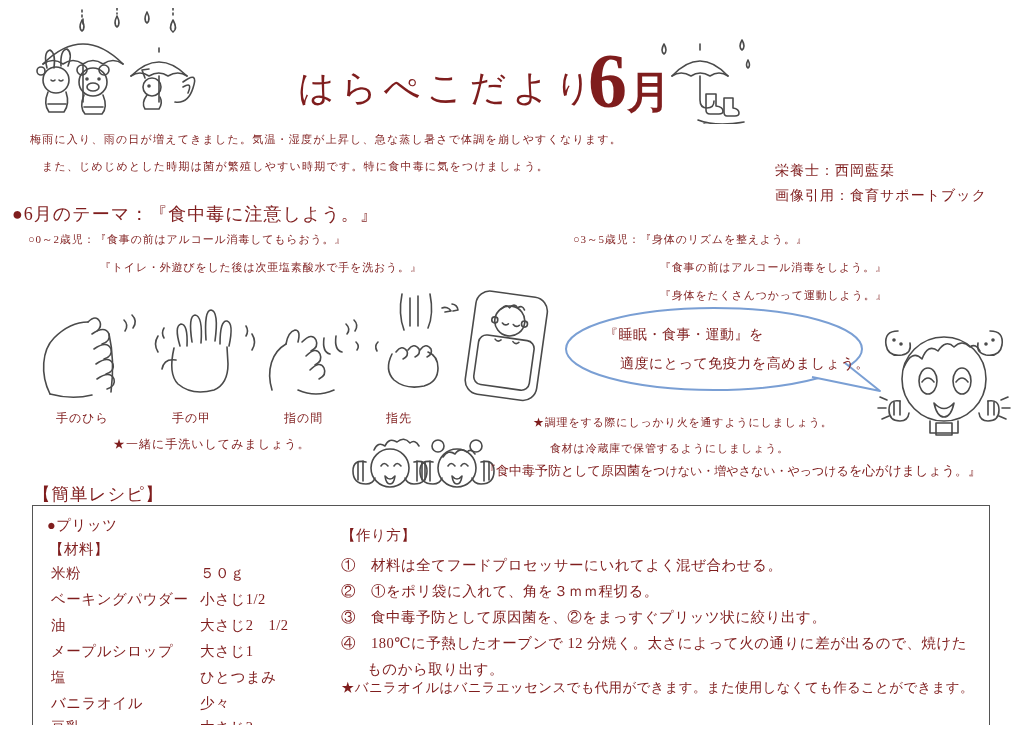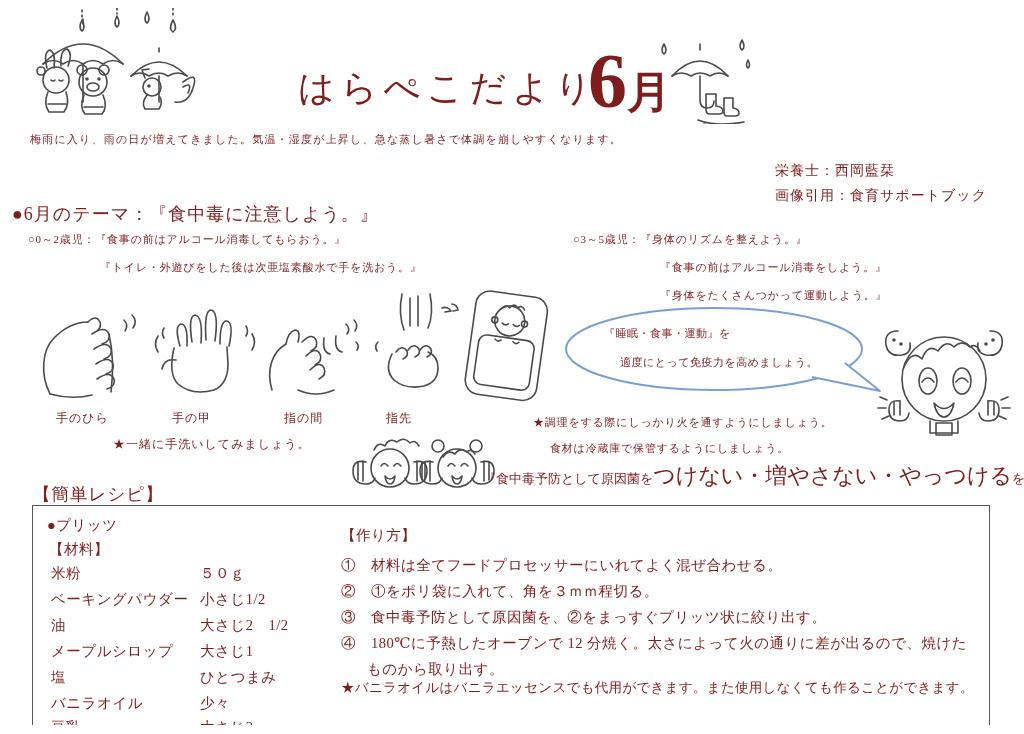--- a/index.html
+++ b/index.html
@@ -8,23 +8,23 @@
   .abs{position:absolute;white-space:nowrap;}
   .ink{stroke:#4a4a4a;stroke-width:1.6;fill:none;stroke-linecap:round;stroke-linejoin:round;}
   .title-main{font-size:36px;letter-spacing:6px;}
   .month-num{font-size:78px;font-weight:700;line-height:1;}
   .month-suffix{font-size:44px;font-weight:700;}
   .body-txt{font-size:11px;letter-spacing:1.2px;line-height:27px;}
   .credit-txt{font-size:14px;letter-spacing:1px;line-height:25px;}
   .theme-txt{font-size:18px;letter-spacing:1px;}
   .age-txt{font-size:11px;letter-spacing:0.8px;}
   .label-txt{font-size:12px;letter-spacing:1px;}
-  .bubble-txt{font-size:11px;letter-spacing:0.5px;}
+  .bubble-txt{font-size:14px;letter-spacing:0.5px;}
   .hyg-small{font-size:13px;}
-  .hyg-big{font-size:22px;}
+  .hyg-big{font-size:12px;}
   .recipe-head{font-size:17.5px;font-weight:400;letter-spacing:1px;}
   .recipe-txt{font-size:14.5px;letter-spacing:0.5px;}
   .step{padding-left:26px;text-indent:-26px;white-space:normal;width:612px;line-height:26px;}
   #recipe-box{position:absolute;left:32px;top:505px;width:912px;height:219px;
               border:1.5px solid #555;background:#fff;padding-left:44px;}
 </style>
 </head>
 <body>
 
 <div id="page">
@@ -84,20 +84,21 @@
       <path d="M14,40 Q42,10 70,40"></path>
       <path d="M14,40 q9,-6 19,0 q9,-6 19,0 q9,-6 18,0"></path>
       <path d="M42,40 v24 q0,8 7,8 q7,0 7,-7"></path>
       <path d="M48,58 h10 v12 q7,1 7,5 q0,3 -4,3 h-9 q-4,0 -4,-4 z"></path>
       <path d="M66,62 h9 v10 q6,1 6,5 q0,3 -4,3 h-8 q-3,0 -3,-4 z"></path>
       <path d="M40,84 q18,7 46,2 M46,88 q11,3 21,1"></path>
     </g>
   </svg>
 
   <div class="abs body-txt" style="left:30px;top:126px">梅雨に入り、雨の日が増えてきました。気温・湿度が上昇し、急な蒸し暑さで体調を崩しやすくなります。</div>
+  <div class="abs body-txt" style="left:42px;top:153px">また、じめじめとした時期は菌が繁殖しやすい時期です。特に食中毒に気をつけましょう。</div>
 
   <div class="abs credit-txt" style="left:775px;top:158px">栄養士：西岡藍栞</div>
   <div class="abs credit-txt" style="left:775px;top:183px">画像引用：食育サポートブック</div>
 
   <div class="abs theme-txt" style="left:12px;top:202px">●6月のテーマ：『食中毒に注意しよう。』</div>
 
   <div class="abs age-txt" style="left:28px;top:232px">○0～2歳児：『食事の前はアルコール消毒してもらおう。』</div>
   <div class="abs age-txt" style="left:100px;top:260px">『トイレ・外遊びをした後は次亜塩素酸水で手を洗おう。』</div>
   <div class="abs age-txt" style="left:573px;top:232px">○3～5歳児：『身体のリズムを整えよう。』</div>
   <div class="abs age-txt" style="left:660px;top:260px">『食事の前はアルコール消毒をしよう。』</div>

